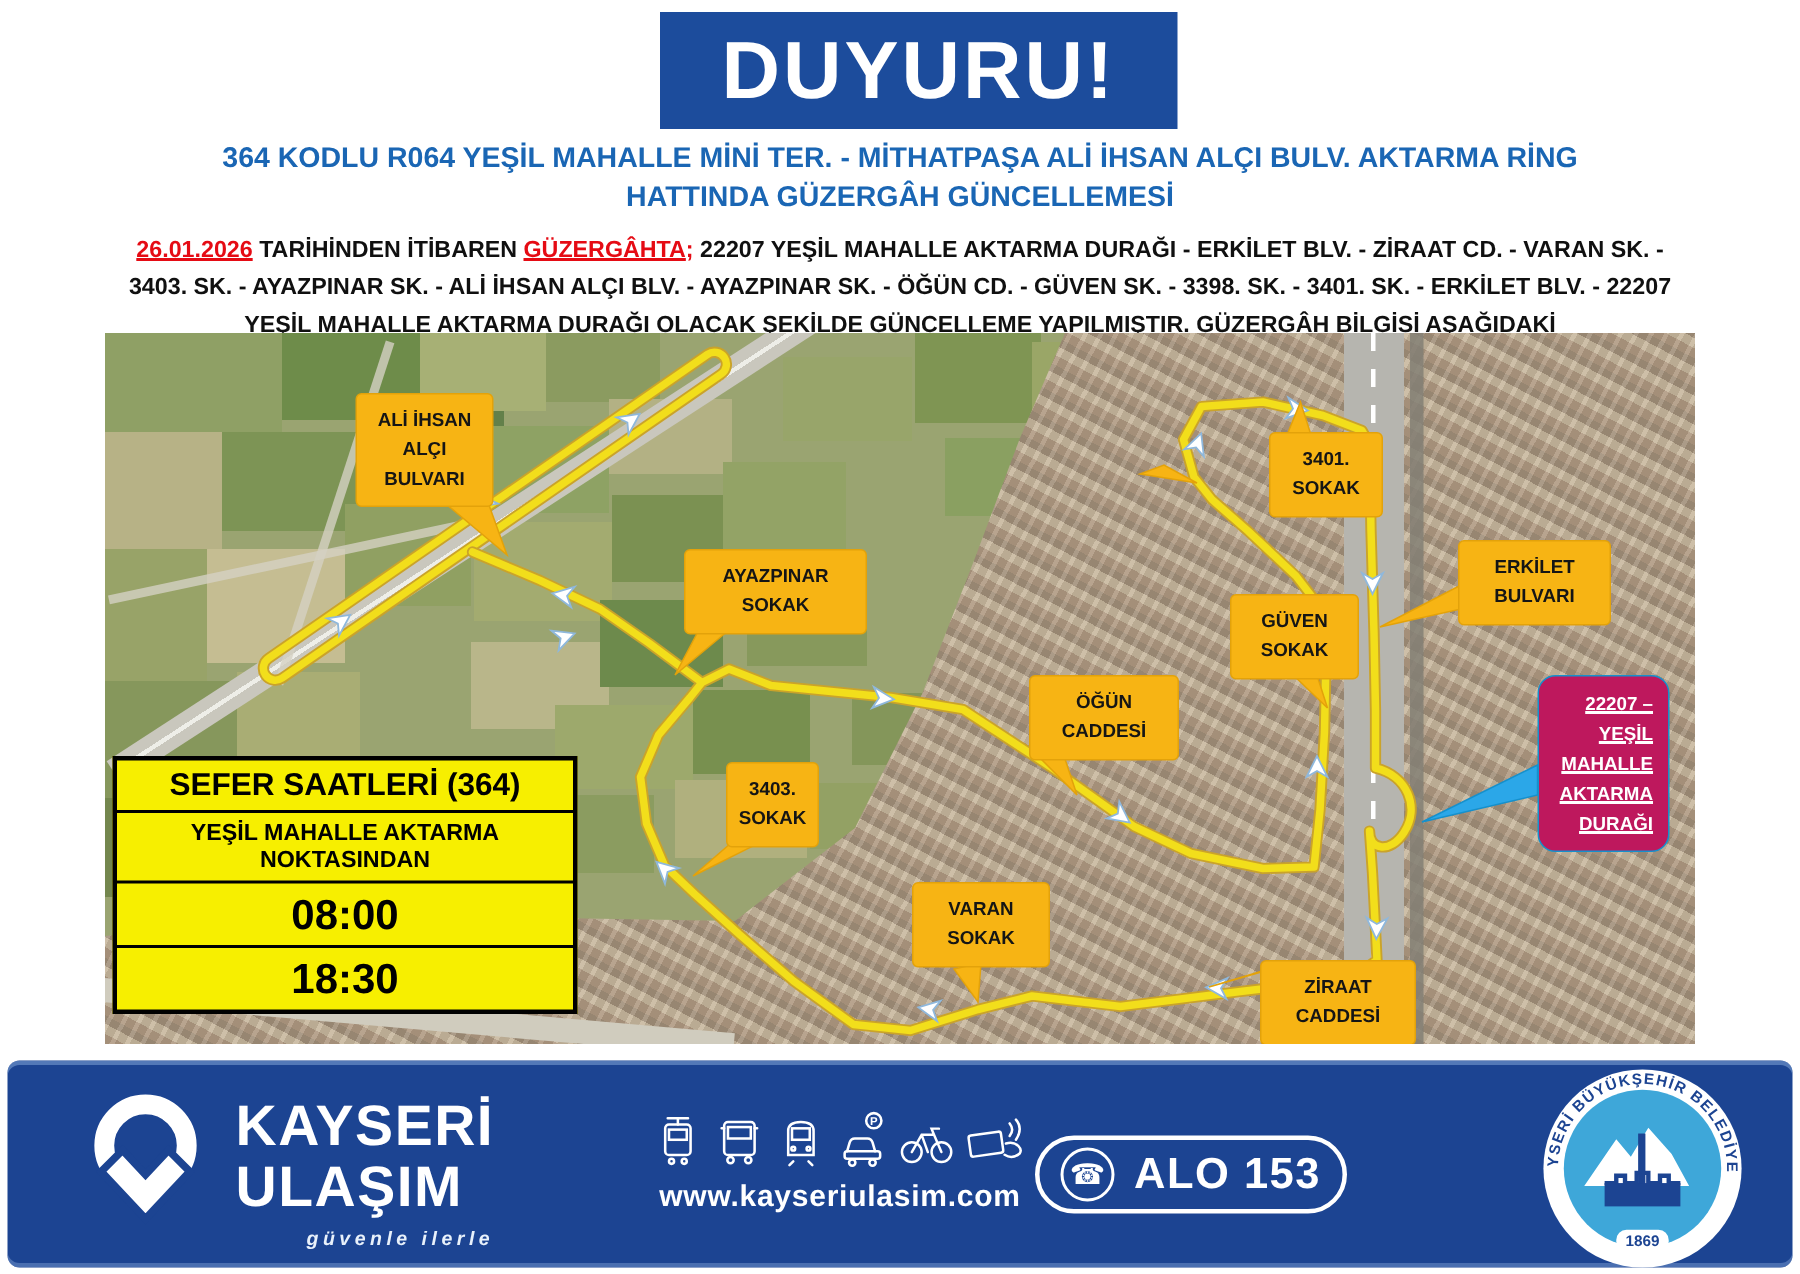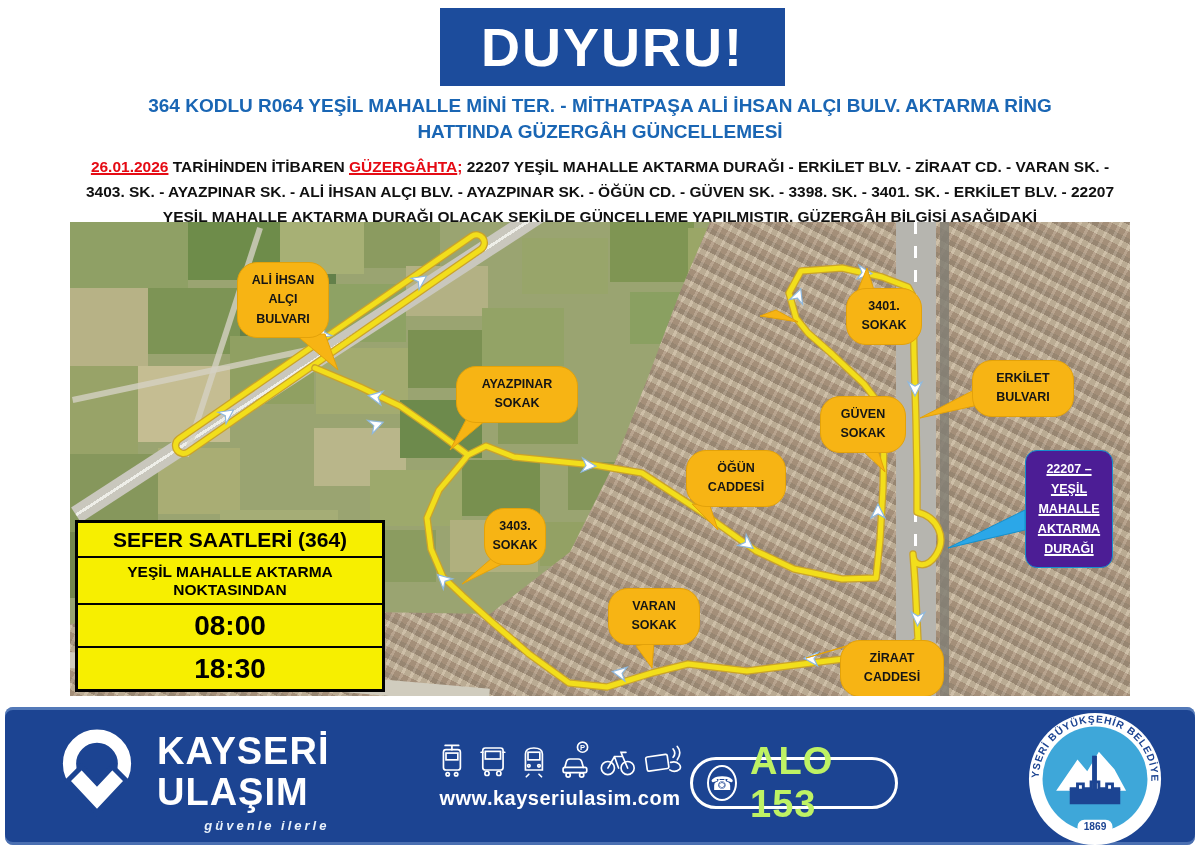--- a/index.html
+++ b/index.html
@@ -33,51 +33,51 @@
   .road-erkilet { left:826px; top:0; width:40px; height:474px; background:#b6b5af; }
   .road-erkilet::after { content:''; position:absolute; left:18px; top:0; bottom:0; width:3px;
     background:repeating-linear-gradient(#ffffff 0 12px, transparent 12px 24px); }
   .road-rail { left:870px; top:0; width:9px; height:474px; background:#837f74; opacity:.85; }
   .road-bottom { left:-10px; top:448px; width:430px; height:16px; background:#d0ccbe; transform:rotate(5deg); }
   .road-minor1 { left:150px; top:0; width:6px; height:240px; background:#d5d1c3; transform:rotate(18deg); opacity:.8; }
   .road-minor2 { left:0; top:150px; width:240px; height:6px; background:#d5d1c3; transform:rotate(-12deg); opacity:.8; }
 
   .route-svg { position:absolute; left:0; top:0; width:1060px; height:474px; }
 
-  .bubble { position:absolute; background:#f7b414; border:1px solid #e3a20a; border-radius:20px;
+  .bubble { position:absolute; background:#f7b414; border:1px solid #e3a20a; border-radius:4px;
     color:#151515; font-weight:bold; font-size:12.5px; line-height:1.55; text-align:center;
     display:flex; align-items:center; justify-content:center; padding:8px 6px; z-index:5; }
-  .bubble-stop { position:absolute; background:#4c1d95; border:1px solid #1590cc; border-radius:12px;
-    color:#fff; font-weight:bold; font-size:12.5px; line-height:1.6; text-align:center;
+  .bubble-stop { position:absolute; background:#be185d; border:1px solid #1590cc; border-radius:12px;
+    color:#fff; font-weight:bold; font-size:12.5px; line-height:1.6; text-align:right;
     padding:8px 10px; z-index:5; }
   .bubble-stop div { text-decoration:underline; text-decoration-thickness:1.5px; }
 
   
   .sched { position:absolute; left:75px; top:504px; width:310px; border:3px solid #000;
-    background:#f7ef00; z-index:6; text-align:center; color:#000; font-weight:bold;margin-top:16px; }
+    background:#f7ef00; z-index:6; text-align:center; color:#000; font-weight:bold; }
   .sched-title { font-size:21px; padding:5px 0 4px; border-bottom:2px solid #000; }
   .sched-sub { font-size:15.5px; padding:5px 0 4px; border-bottom:2px solid #000; }
   .sched-time { font-size:28px; padding:5px 0 4px; }
   .sched-time + .sched-time { border-top:2px solid #000; }
 
   
   .footer { position:absolute; left:5px; right:5px; top:707px; bottom:4px; background:#1c4492;
     border-radius:8px; box-shadow: inset 0 3px 0 rgba(130,165,215,.55), inset 0 -3px 0 rgba(130,165,215,.45); }
   .brand { position:absolute; left:46px; top:16px; display:flex; gap:14px; align-items:flex-start; }
   .brand-text { color:#fff; font-weight:800; font-size:38px; line-height:41px; letter-spacing:1px; margin-top:8px; }
   .tagline { font-size:13px; font-weight:bold; font-style:italic; letter-spacing:3px; color:#e8f1fb; text-align:right; margin-top:5px; }
   .center-col { position:absolute; left:430px; top:30px; width:250px; text-align:center; }
   .icons-row { display:flex; justify-content:center; align-items:flex-end; gap:7px; height:42px; }
   .website { color:#fff; font-weight:800; font-size:20px; letter-spacing:.5px; margin-top:8px; }
   .alo-pill { position:absolute; left:685px; top:50px; width:208px; height:52px; border:3px solid #fff;
     border-radius:30px; display:flex; align-items:center; padding:0 14px; gap:13px; }
   .phone-circle { width:36px; height:36px; border:2.5px solid #fff; border-radius:50%;
     display:flex; align-items:center; justify-content:center; color:#fff; font-size:19px;
     font-family:"DejaVu Sans", sans-serif; }
-  .alo-text { color:#bef264; font-weight:800; font-size:38px; letter-spacing:1px; }
+  .alo-text { color:#ffffff; font-weight:800; font-size:29px; letter-spacing:1px; }
   .seal { position:absolute; right:32px; top:4px; }
 </style>
 </head>
 <body>
 
 <div class="banner">
   <span>DUYURU!</span>
 </div>
 <div class="headline">
   <div>364 KODLU R064 YEŞİL MAHALLE MİNİ TER. - MİTHATPAŞA ALİ İHSAN ALÇI BULV. AKTARMA RİNG</div>

